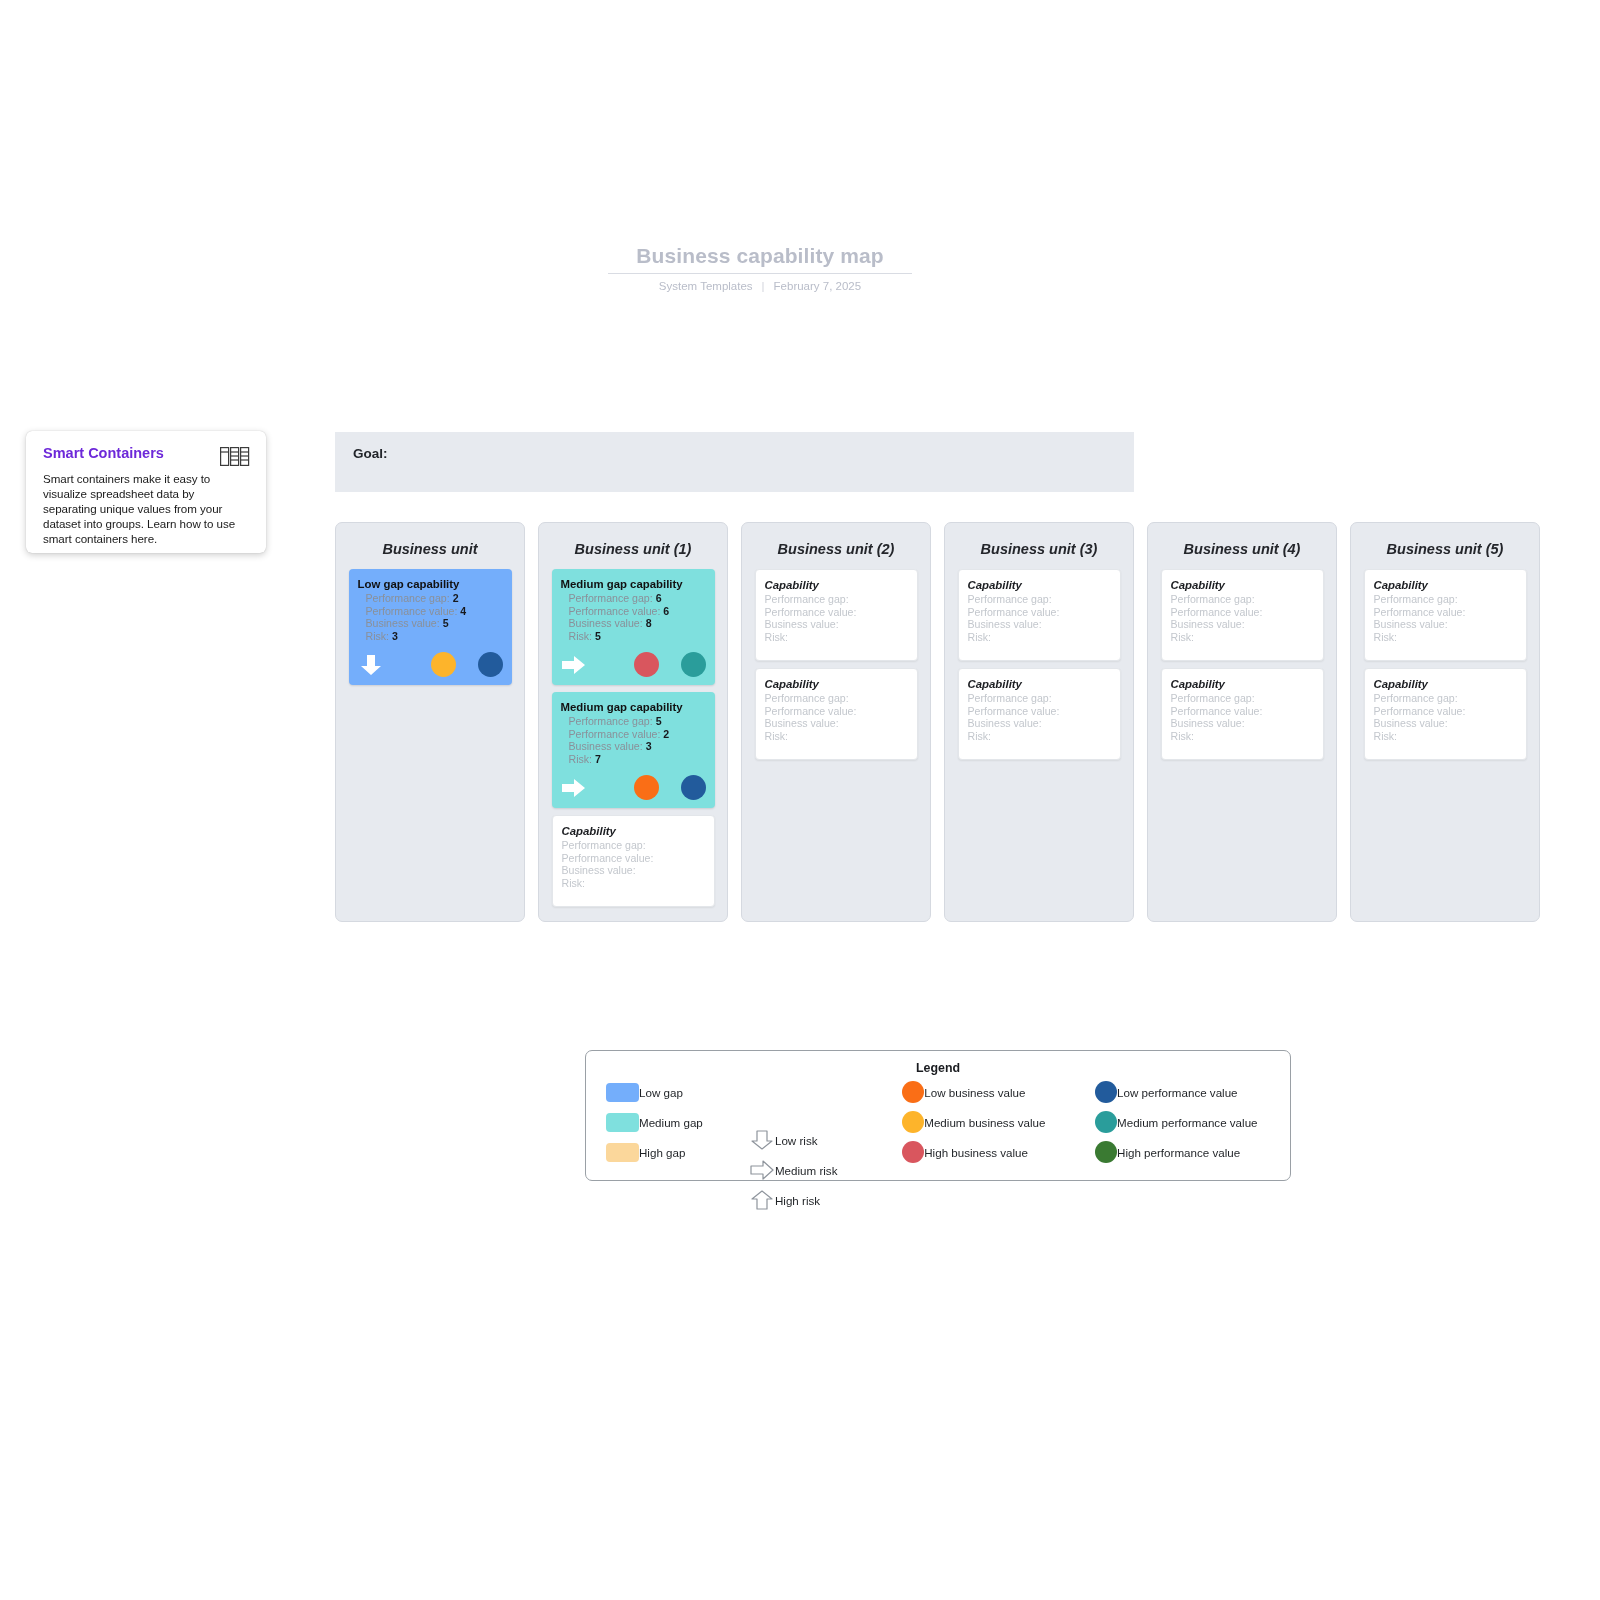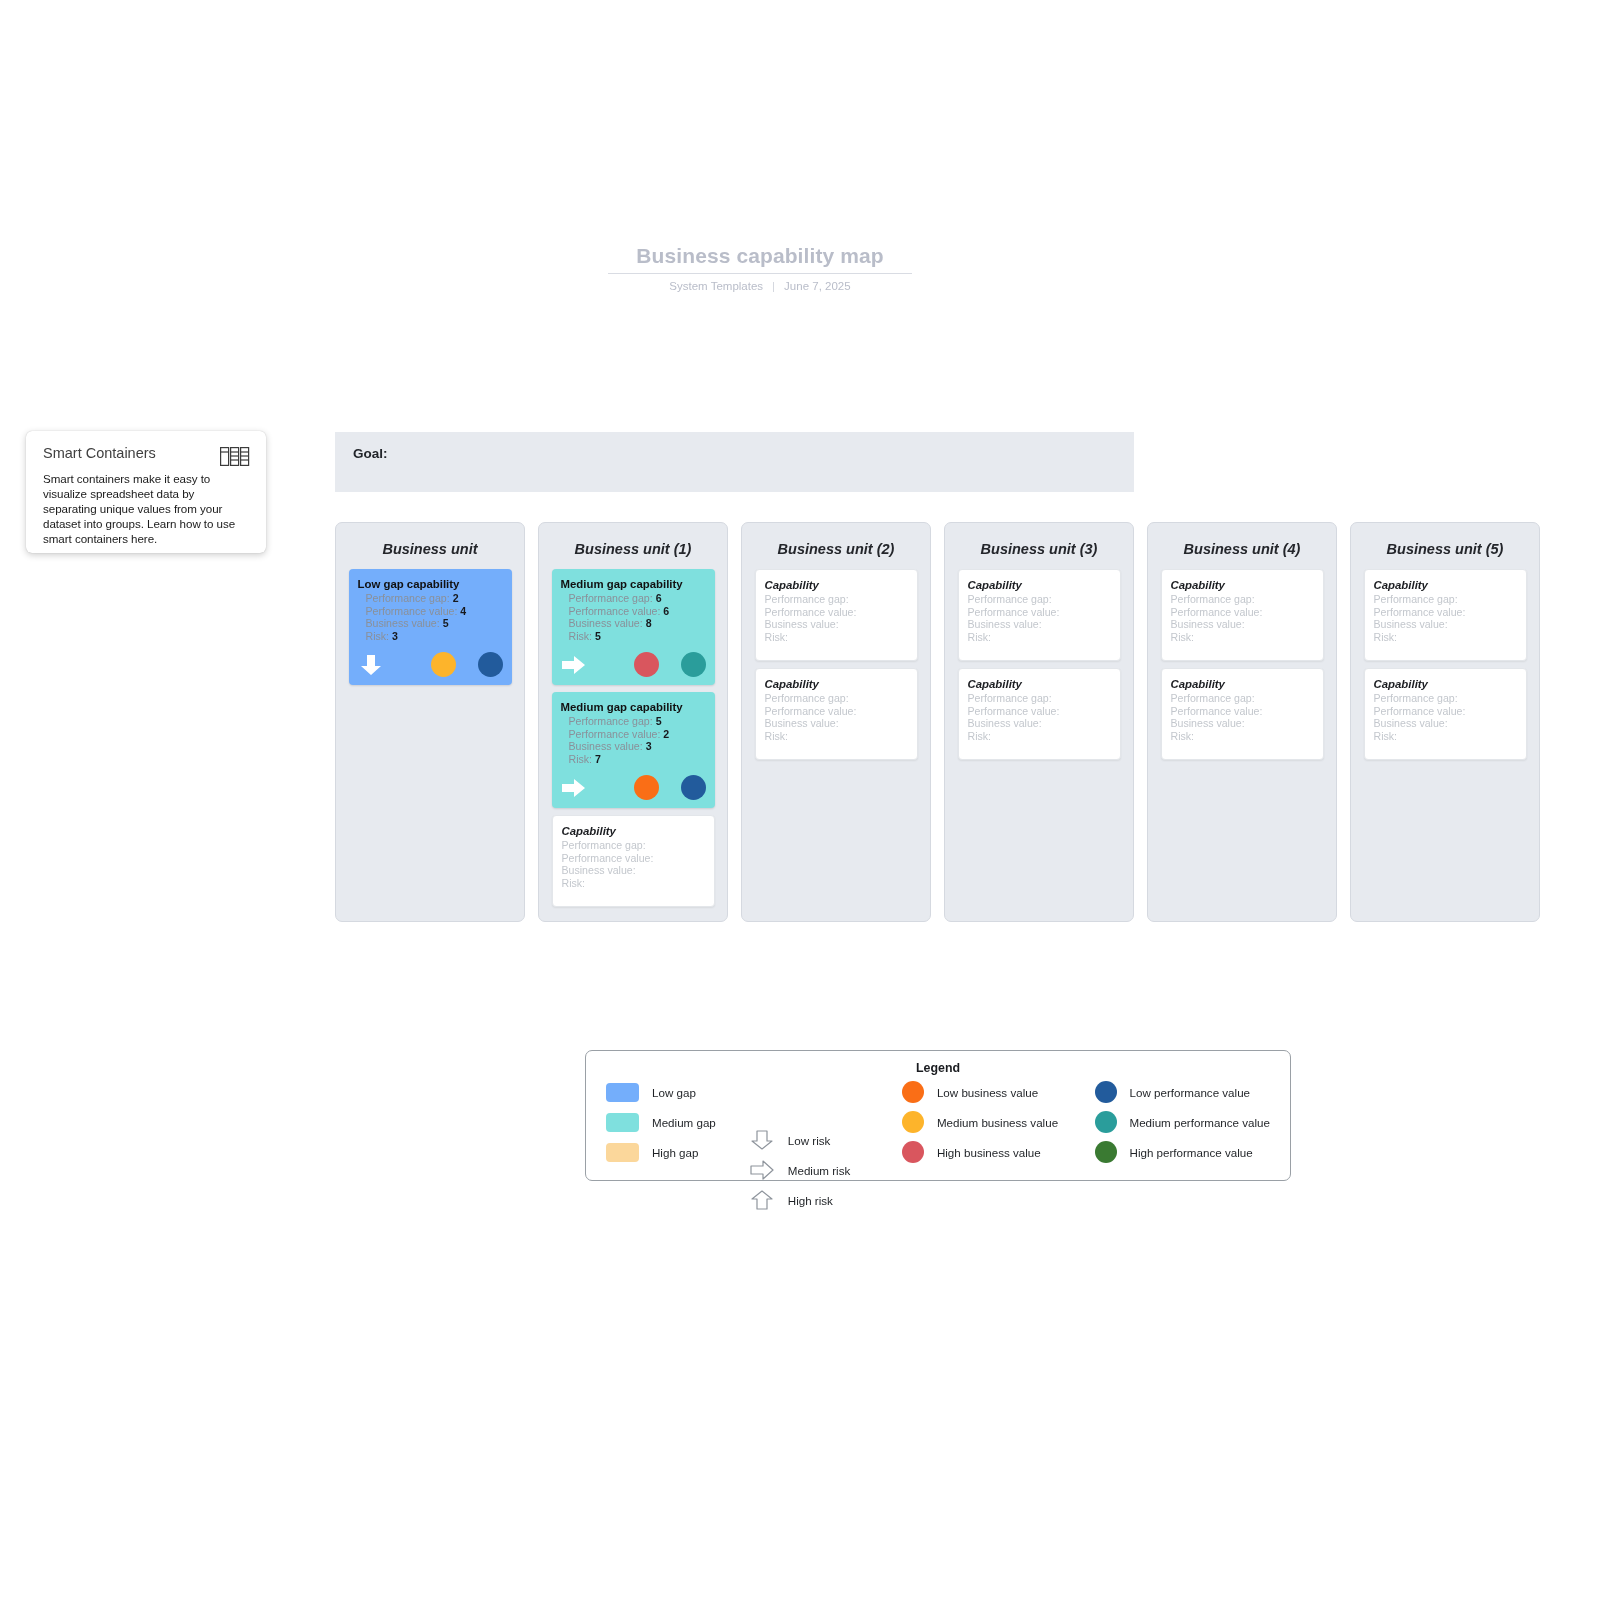--- a/index.html
+++ b/index.html
@@ -30,21 +30,21 @@
 
   
   .tooltip {
     position: absolute; left: 26px; top: 431px; width: 240px; height: 122px;
     background: #ffffff; border-radius: 6px;
     box-shadow: 0 2px 7px rgba(0,0,0,.20), 0 0 1px rgba(0,0,0,.25);
     padding: 14px 16px 12px 17px;
   }
   .tooltip-head { display: flex; align-items: flex-start; justify-content: space-between; }
   .tooltip-title {
-    font-size: 14.5px; font-weight: 400; color: #404040; line-height: 17px;
+    font-size: 14.5px; font-weight: 700; color: #6d28d9; line-height: 17px;
     position: relative; white-space: nowrap;
   }
   .containers-icon { width: 30px; height: 19px; flex: none; margin-top: 2px; }
   .tooltip-body {
     margin-top: 5px; font-size: 11.6px; color: #1a1a1a; line-height: 15.1px;
     letter-spacing: -.05px;
   }
 
   
   .goal-bar {
@@ -103,38 +103,38 @@
   .legend-title {
     text-align: center; font-size: 12.4px; font-weight: 700; color: #1a1c20;
     margin-bottom: 6px;
   }
   .legend-grid { display: flex; gap: 0; }
   .legend-col { display: flex; flex-direction: column; gap: 8px; }
   .legend-col.c1 { width: 152px; }
   .legend-col.c2 { width: 163px; margin-top: 48px; }
   .legend-col.c3 { width: 205px; }
   .legend-col.c4 { width: 186px; }
-  .legend-row { display: flex; align-items: center; gap: 13px; height: 22px; }
+  .legend-row { display: flex; align-items: center; height: 22px; }
   .legend-label { font-size: 11.6px; color: #1f2226; white-space: nowrap; }
   .swatch { width: 33px; height: 19px; border-radius: 4px; flex: none; }
   .legend-arrow { width: 26px; height: 22px; flex: none; }
   .legend-dot { width: 22px; height: 22px; border-radius: 50%; flex: none; }
 </style>
 </head>
 <body>
 
 <div class="canvas">
 
   <div class="title-block">
     <div class="doc-title">Business capability map</div>
     <div class="title-rule"></div>
     <div class="doc-sub">
       <span>System Templates</span>
       <span class="divider">|</span>
-      <span>June 7, 2025</span>
+      <span>February 7, 2025</span>
     </div>
   </div>
 
   <div class="tooltip">
     <div class="tooltip-head">
       <div class="tooltip-title">Smart Containers</div>
       <svg class="containers-icon" viewBox="0 0 30 19">
         <rect x="0.6" y="0.6" width="8" height="17.8" fill="#fff" stroke="#3b3b3b" stroke-width="1.2"></rect>
         <line x1="0.6" y1="5" x2="8.6" y2="5" stroke="#3b3b3b" stroke-width="1.2"></line>
         <rect x="10.6" y="0.6" width="8" height="17.8" fill="#fff" stroke="#3b3b3b" stroke-width="1.2"></rect>

